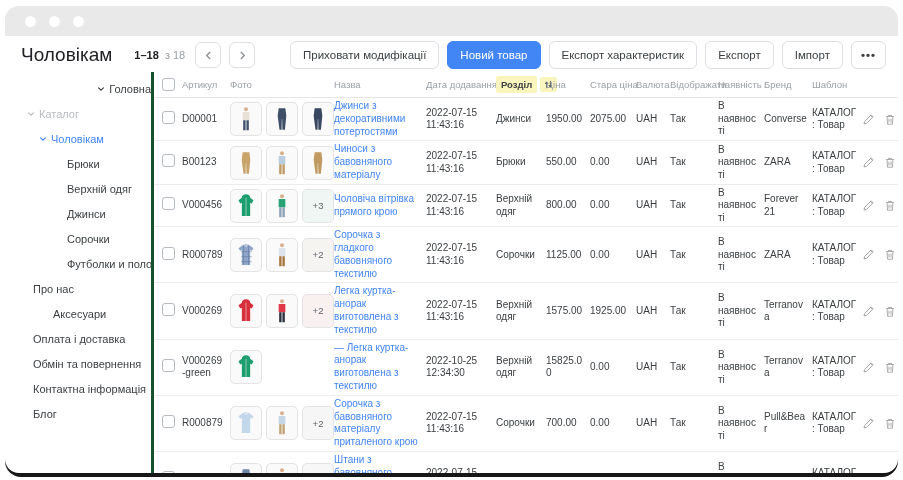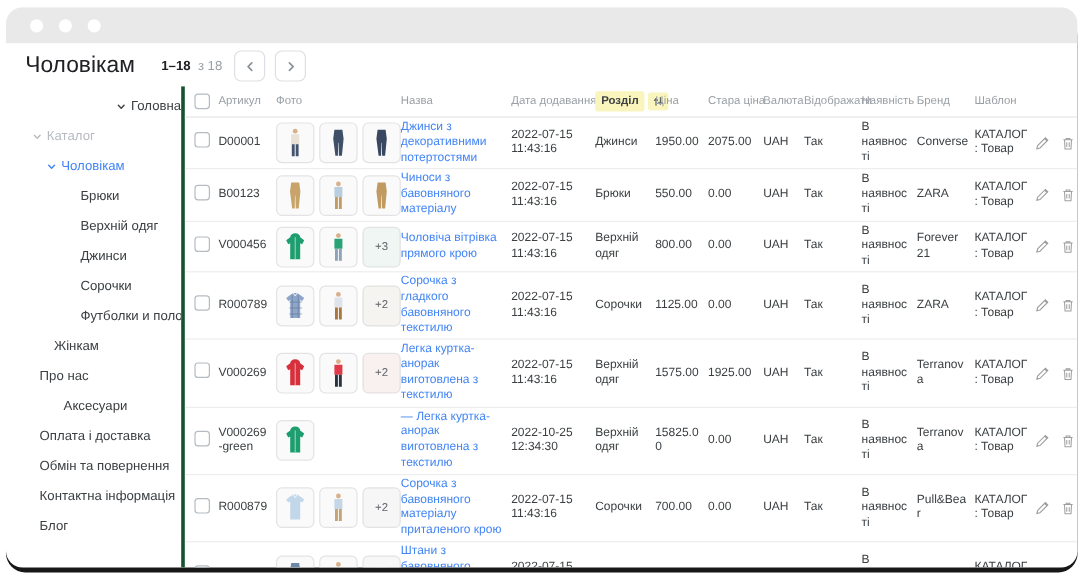--- a/index.html
+++ b/index.html
@@ -70,20 +70,28 @@
         <svg width="9" height="9" viewBox="0 0 10 10">
             <path d="M6.5 1.5 3 5l3.5 3.5" fill="none" stroke="currentColor" stroke-width="1.5" stroke-linecap="round" stroke-linejoin="round"></path>
           </svg>
       </button>
       <button class="nav-btn">
         <svg width="9" height="9" viewBox="0 0 10 10">
             <path d="M3.5 1.5 7 5 3.5 8.5" fill="none" stroke="currentColor" stroke-width="1.5" stroke-linecap="round" stroke-linejoin="round"></path>
           </svg>
       </button>
       <div class="spacer"></div>
+      <div id="header-buttons" style="display:flex;gap:8px;">
+          <button class="btn ">Приховати модифікації</button>
+          <button class="btn primary">Новий товар</button>
+          <button class="btn ">Експорт характеристик</button>
+          <button class="btn ">Експорт</button>
+          <button class="btn ">Імпорт</button>
+          <button class="btn more">•••</button>
+        </div>
     </div>
 
     <div class="content">
       <nav id="sidebar">
           <div class="s-item tone-dark" style="padding-left: 8px; justify-content: flex-end;">
             <span class="chev">
               <svg width="8" height="8" viewBox="0 0 10 10">
                 <path d="M2 3.5l3 3 3-3" fill="none" stroke="currentColor" stroke-width="1.5" stroke-linecap="round" stroke-linejoin="round"></path>
               </svg>
             </span>
@@ -113,23 +121,20 @@
           </div>
           <div class="s-item tone-dark" style="padding-left: 62px;">
             <span class="s-label">Джинси</span>
           </div>
           <div class="s-item tone-dark" style="padding-left: 62px;">
             <span class="s-label">Сорочки</span>
           </div>
           <div class="s-item tone-dark" style="padding-left: 62px;">
             <span class="s-label">Футболки и поло</span>
           </div>
-          <div class="s-item tone-dark" style="padding-left: 40px;">
-            <span class="s-label">Жінкам</span>
-          </div>
           <div class="s-item tone-dark" style="padding-left: 28px;">
             <span class="s-label">Про нас</span>
           </div>
           <div class="s-item tone-dark" style="padding-left: 48px;">
             <span class="s-label">Аксесуари</span>
           </div>
           <div class="s-item tone-dark" style="padding-left: 28px;">
             <span class="s-label">Оплата і доставка</span>
           </div>
           <div class="s-item tone-dark" style="padding-left: 28px;">

